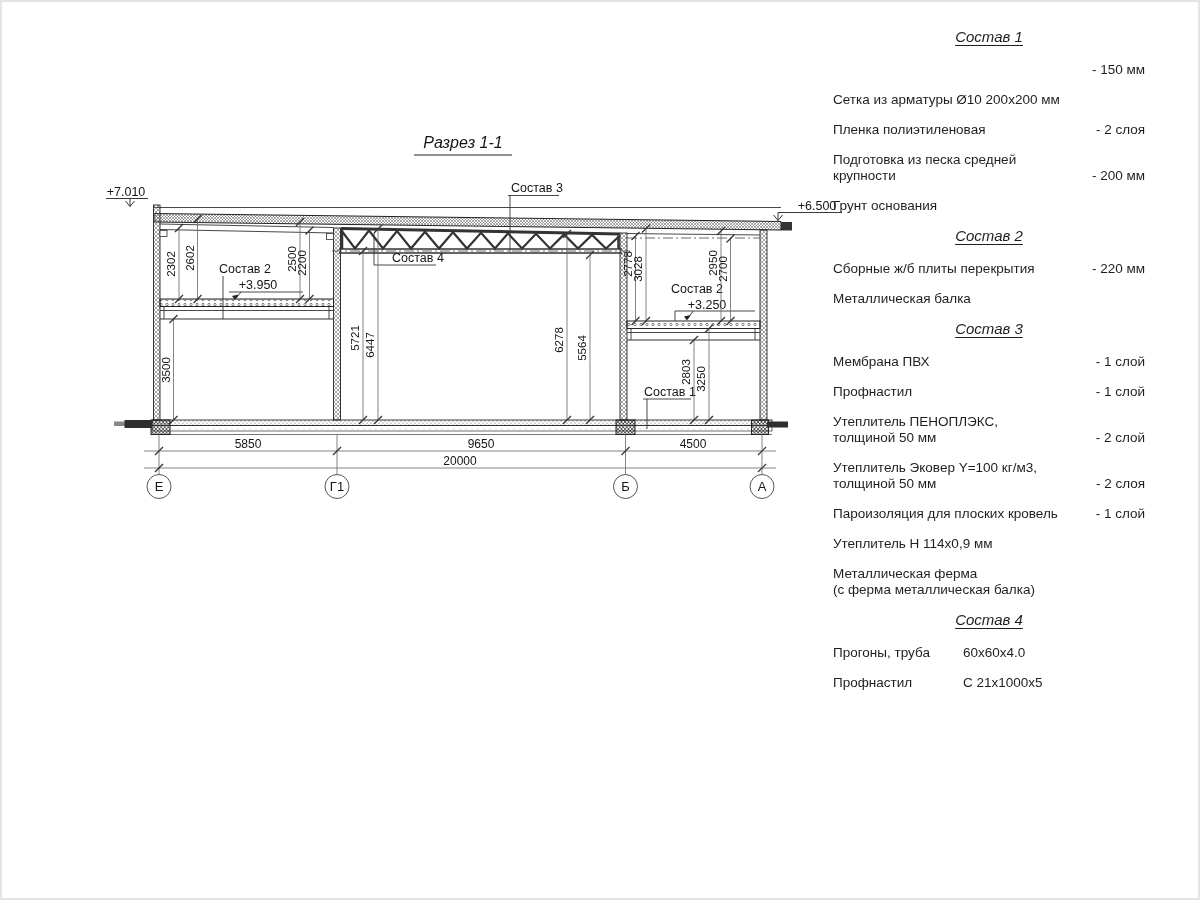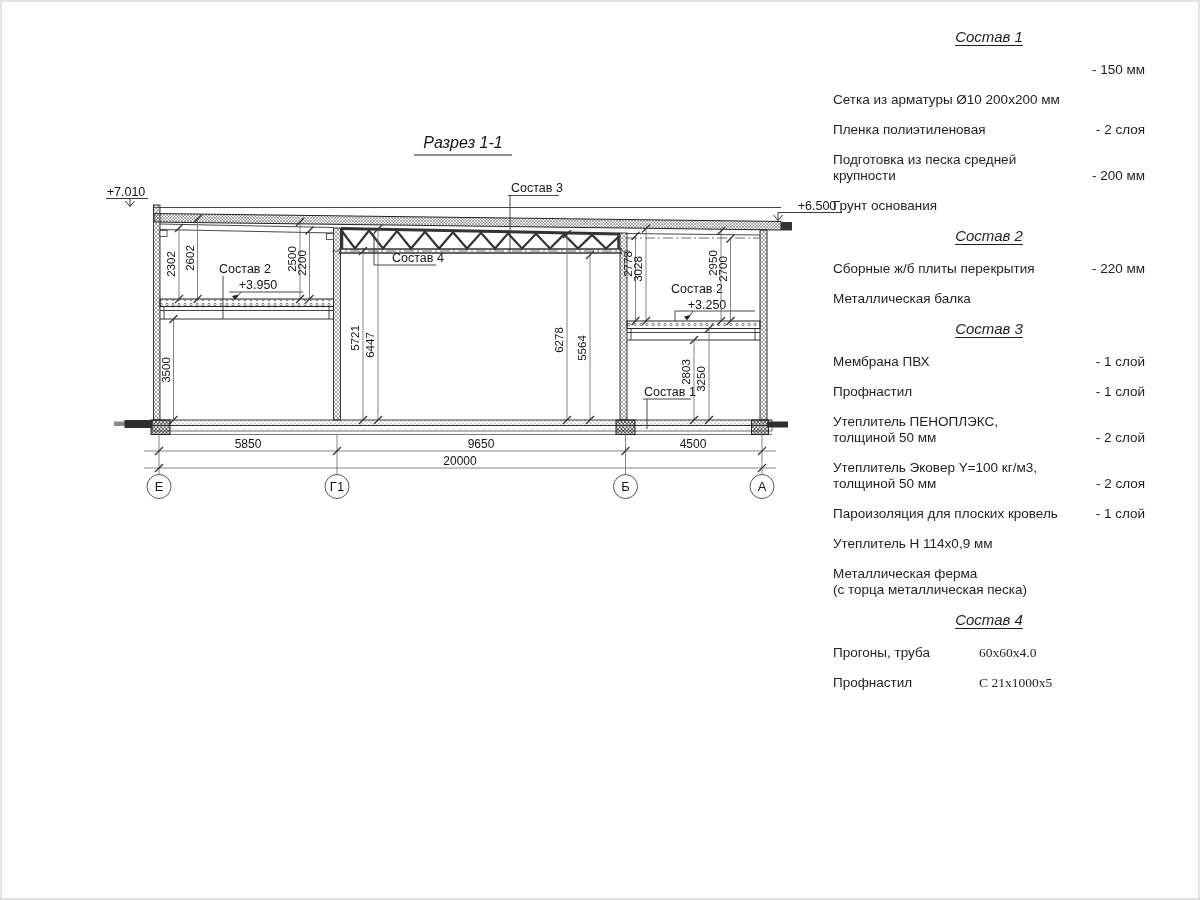--- a/index.html
+++ b/index.html
@@ -17,21 +17,21 @@
   .t-hdim  { font-size:12px; }
   .t-axis  { font-size:13px; }
 
   .legend { position:absolute; left:831px; top:14px; width:312px; font-size:13.5px; line-height:16px; }
   .legend-title { text-align:center; font-style:italic; font-size:15px; margin:13px 0 17px 0; }
   .legend-title span { text-decoration:underline; text-underline-offset:3px; }
   .item { display:flex; margin-bottom:14px; }
   .item-name { white-space:pre-line; }
   .item-val { margin-left:auto; align-self:flex-end; white-space:nowrap; padding-left:8px; }
   .s4 .item-name { flex:none; width:122px; white-space:nowrap; }
-  .s4 .item-val { margin-left:16px; align-self:flex-start;font-family:Liberation Serif, serif; }
+  .s4 .item-val { margin-left:0; align-self:flex-start; }
 </style>
 </head>
 <body>
 
 <div class="page">
 
 <svg class="drawing-svg" width="840" height="520" viewBox="0 0 840 520">
   <defs>
     <pattern id="pat-wall" width="4" height="4" patternUnits="userSpaceOnUse">
       <path d="M0,0 L4,4 M4,0 L0,4" stroke="#6a6a6a" stroke-width="0.6"></path>
@@ -346,21 +346,21 @@
   <div class="item">
     <div class="item-name">Пароизоляция для плоских кровель</div>
     <div class="item-val">- 1 слой</div>
   </div>
   <div class="item">
     <div class="item-name">Утеплитель Н 114х0,9 мм</div>
     <div class="item-val"></div>
   </div>
   <div class="item">
     <div class="item-name">Металлическая ферма
-(с торца металлическая песка)</div>
+(с ферма металлическая балка)</div>
     <div class="item-val"></div>
   </div>
 
   <div class="legend-title"><span>Состав 4</span></div>
   <div class="item s4">
     <div class="item-name">Прогоны, труба</div>
     <div class="item-val">60х60х4.0</div>
   </div>
   <div class="item s4">
     <div class="item-name">Профнастил</div>

